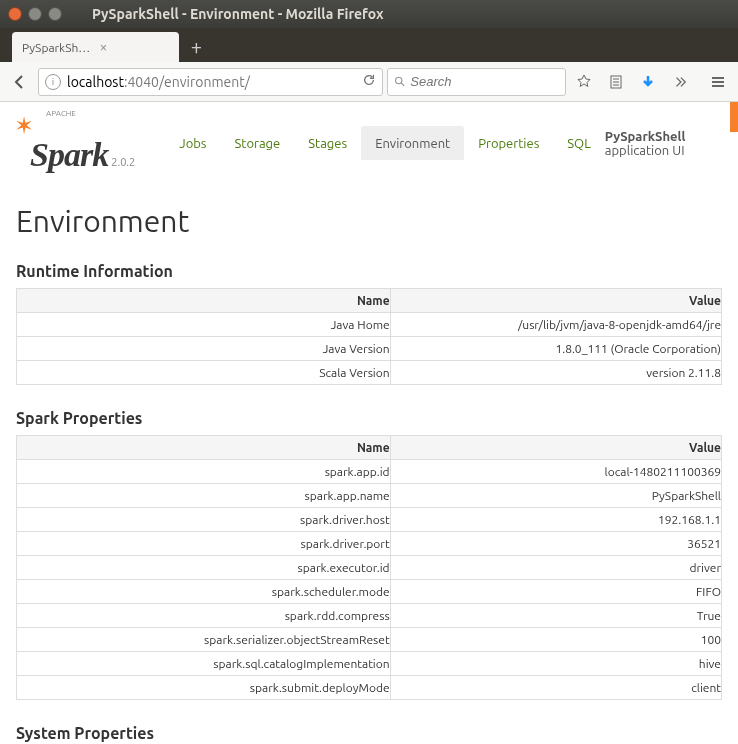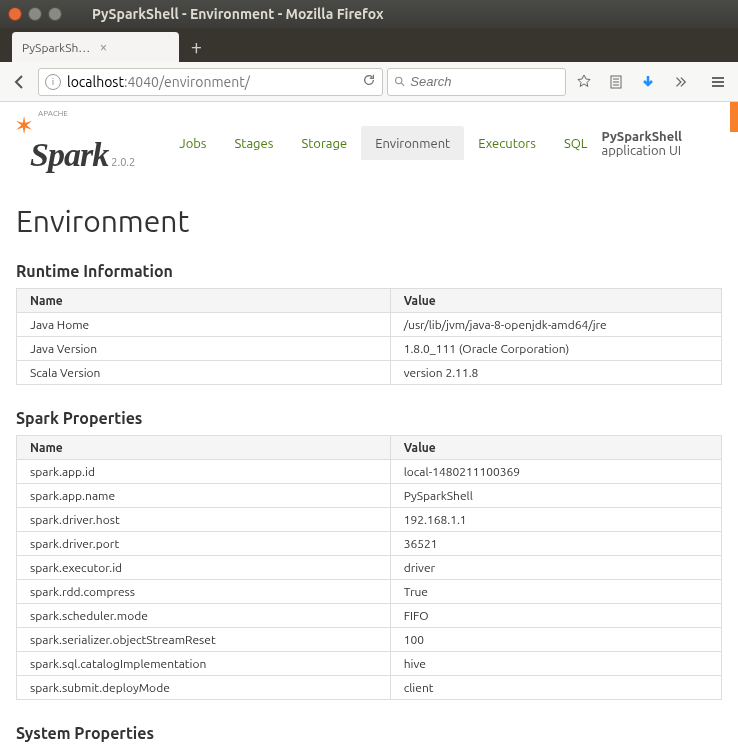--- a/index.html
+++ b/index.html
@@ -33,35 +33,35 @@
 .download-icon { color: #1e90ff; }
 
 
 .page { position: relative; padding: 6px 0 0 0; }
 .orange-edge { position: absolute; right: 0; top: 0; width: 8px; height: 30px; background: #f9802a; }
 
 .spark-header { display: flex; align-items: center; padding: 4px 14px 2px; border-bottom: 0; }
 .spark-logo { display: flex; align-items: baseline; margin-right: 30px; }
 .spark-logo .star { color: #f9802a; font-size: 24px; margin-right: -4px; }
 .spark-logo .word { font-family: Georgia, serif; font-style: italic; font-weight: bold; font-size: 34px; color: #3a3a3a; letter-spacing: -1px; }
-.spark-logo .tiny { font-size: 8px; color: #888; position: relative; top: -18px; left: 8px; }
+.spark-logo .tiny { font-size: 8px; color: #888; position: relative; top: -18px; left: 16px; }
 .spark-logo .ver { font-size: 11px; color: #888; }
 
 .nav-tabs { display: flex; align-items: center; height: 38px; }
 .nav-tabs a { padding: 10px 14px; color: #4d7c0f; font-size: 13px; text-decoration: none; }
 .nav-tabs a.active { background: #eee; color: #555; border-radius: 3px 3px 0 0; }
 .app-label { margin-left: auto; font-size: 13px; color: #555; }
 .app-label b { font-weight: bold; }
 
 .content { padding: 14px 16px; }
 h1 { font-size: 30px; font-weight: normal; color: #333; margin: 14px 0 22px; }
 h4 { font-size: 16px; font-weight: bold; margin: 24px 0 8px; color: #333; }
 
 table { width: 100%; border-collapse: collapse; font-size: 12px; margin-bottom: 20px; }
-th, td { border: 1px solid #ddd; padding: 5px 13px; text-align: left; margin-left: 48px; }
+th, td { border: 1px solid #ddd; padding: 5px 0; text-align: right; margin-left: 48px; }
 th { background: #f5f5f5; font-weight: bold; }
 th.name, td.name { width: 53%; }
 
 </style>
 </head>
 <body>
 
 <div class="titlebar">
   <div class="win-btn win-close"></div>
   <div class="win-btn win-min"></div>
@@ -139,24 +139,24 @@
     <div class="spark-logo">
       <span class="star">✶</span>
       <span>
         <span class="tiny">APACHE</span><br>
         <span class="word">Spark</span>
         <span class="ver">2.0.2</span>
       </span>
     </div>
     <div class="nav-tabs" style="flex:1">
       <a>Jobs</a>
+      <a>Storage</a>
       <a>Stages</a>
-      <a>Storage</a>
       <a class="active">Environment</a>
-      <a>Executors</a>
+      <a>Properties</a>
       <a>SQL</a>
       <span class="app-label">
         <b>PySparkShell</b><span> application UI</span>
       </span>
     </div>
   </div>
 
   <div class="content">
     <h1>Environment</h1>
 
@@ -207,28 +207,28 @@
           </tr>
           <tr>
             <td class="name">spark.driver.port</td>
             <td>36521</td>
           </tr>
           <tr>
             <td class="name">spark.executor.id</td>
             <td>driver</td>
           </tr>
           <tr>
+            <td class="name">spark.scheduler.mode</td>
+            <td>FIFO</td>
+          </tr>
+          <tr>
             <td class="name">spark.rdd.compress</td>
             <td>True</td>
           </tr>
           <tr>
-            <td class="name">spark.scheduler.mode</td>
-            <td>FIFO</td>
-          </tr>
-          <tr>
             <td class="name">spark.serializer.objectStreamReset</td>
             <td>100</td>
           </tr>
           <tr>
             <td class="name">spark.sql.catalogImplementation</td>
             <td>hive</td>
           </tr>
           <tr>
             <td class="name">spark.submit.deployMode</td>
             <td>client</td>

